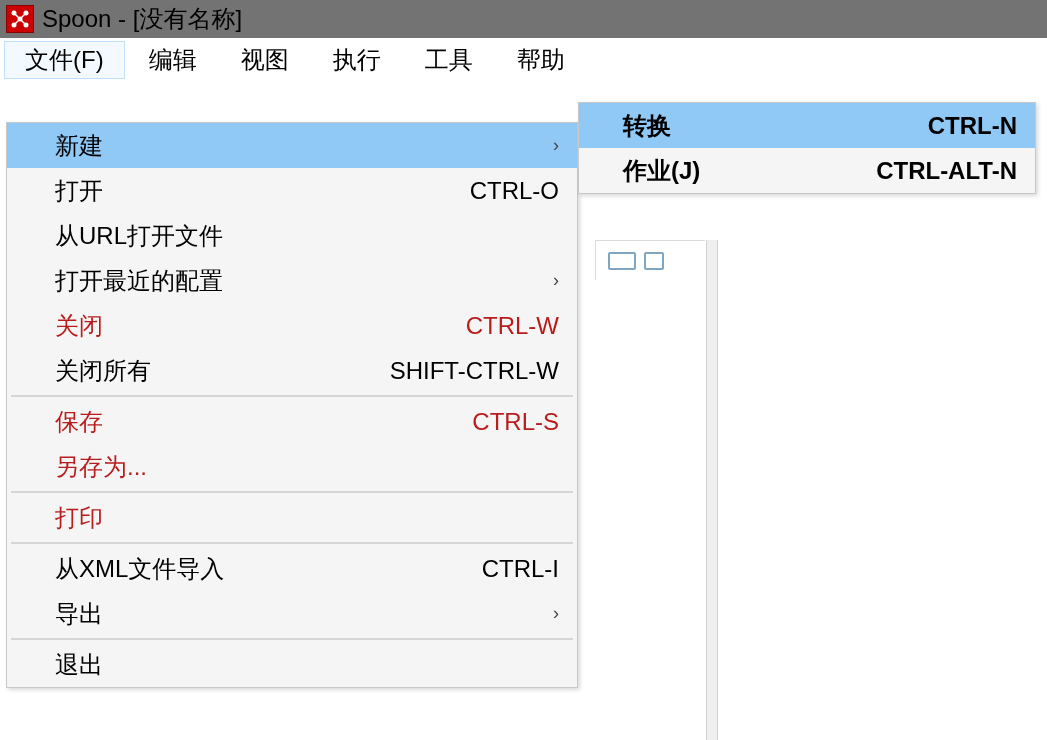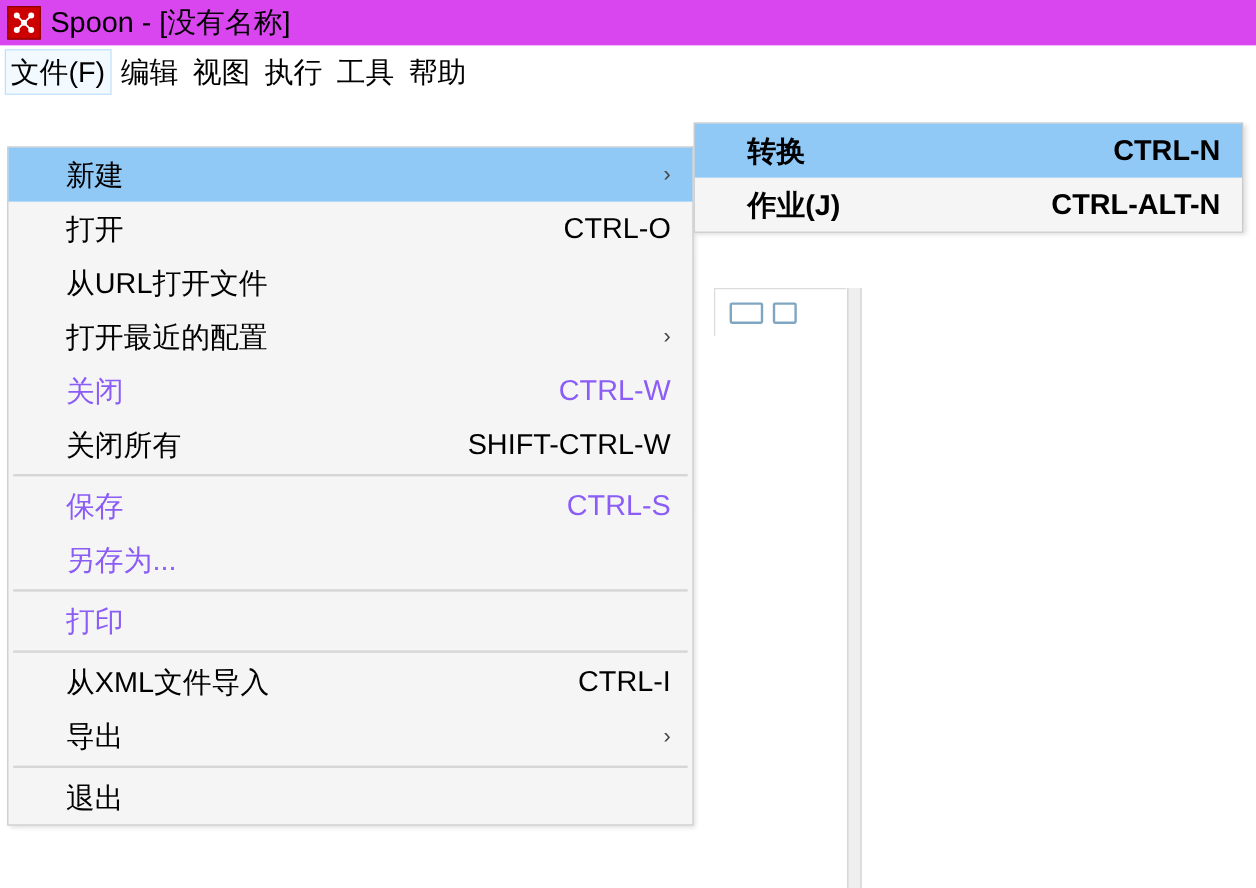--- a/index.html
+++ b/index.html
@@ -10,21 +10,21 @@
       width: 1047px;
       height: 740px;
       overflow: hidden;
       color: #000000;
     }
     .titlebar {
       display: flex;
       align-items: center;
       height: 38px;
       padding-left: 6px;
-      background: #d946ef;
+      background: #737373;
     }
     .titlebar .appicon {
       width: 28px;
       height: 28px;
       background: #cc0000;
       border: 1px solid #880000;
       margin-right: 8px;
       position: relative;
       display: flex;
       align-items: center;
@@ -32,21 +32,21 @@
     }
     .menubar {
       display: flex;
       align-items: center;
       height: 44px;
       padding-left: 4px;
       background: #ffffff;
       gap: 4px;
     }
     .menubar .menu-item {
-      padding: 2px 4px;
+      padding: 2px 20px;
       cursor: default;
     }
     .menubar .menu-item.active {
       border: 1px solid #bfdfff;
       background: #f3faff;
     }
     .dropdown {
       position: absolute;
       top: 102px;
       left: 6px;
@@ -61,21 +61,21 @@
       justify-content: space-between;
       align-items: center;
       height: 45px;
       padding: 0 18px 0 48px;
       cursor: default;
     }
     .dropdown .row.highlight {
       background: #90c8f6;
     }
     .dropdown .row.disabled {
-      color: #8b5cf6;
+      color: #b91c1c;
     }
     .dropdown .sep {
       height: 2px;
       margin: 2px 4px;
       background: #d6d6d6;
     }
     .dropdown .arrow {
       color: #444;
       font-size: 18px;
     }

